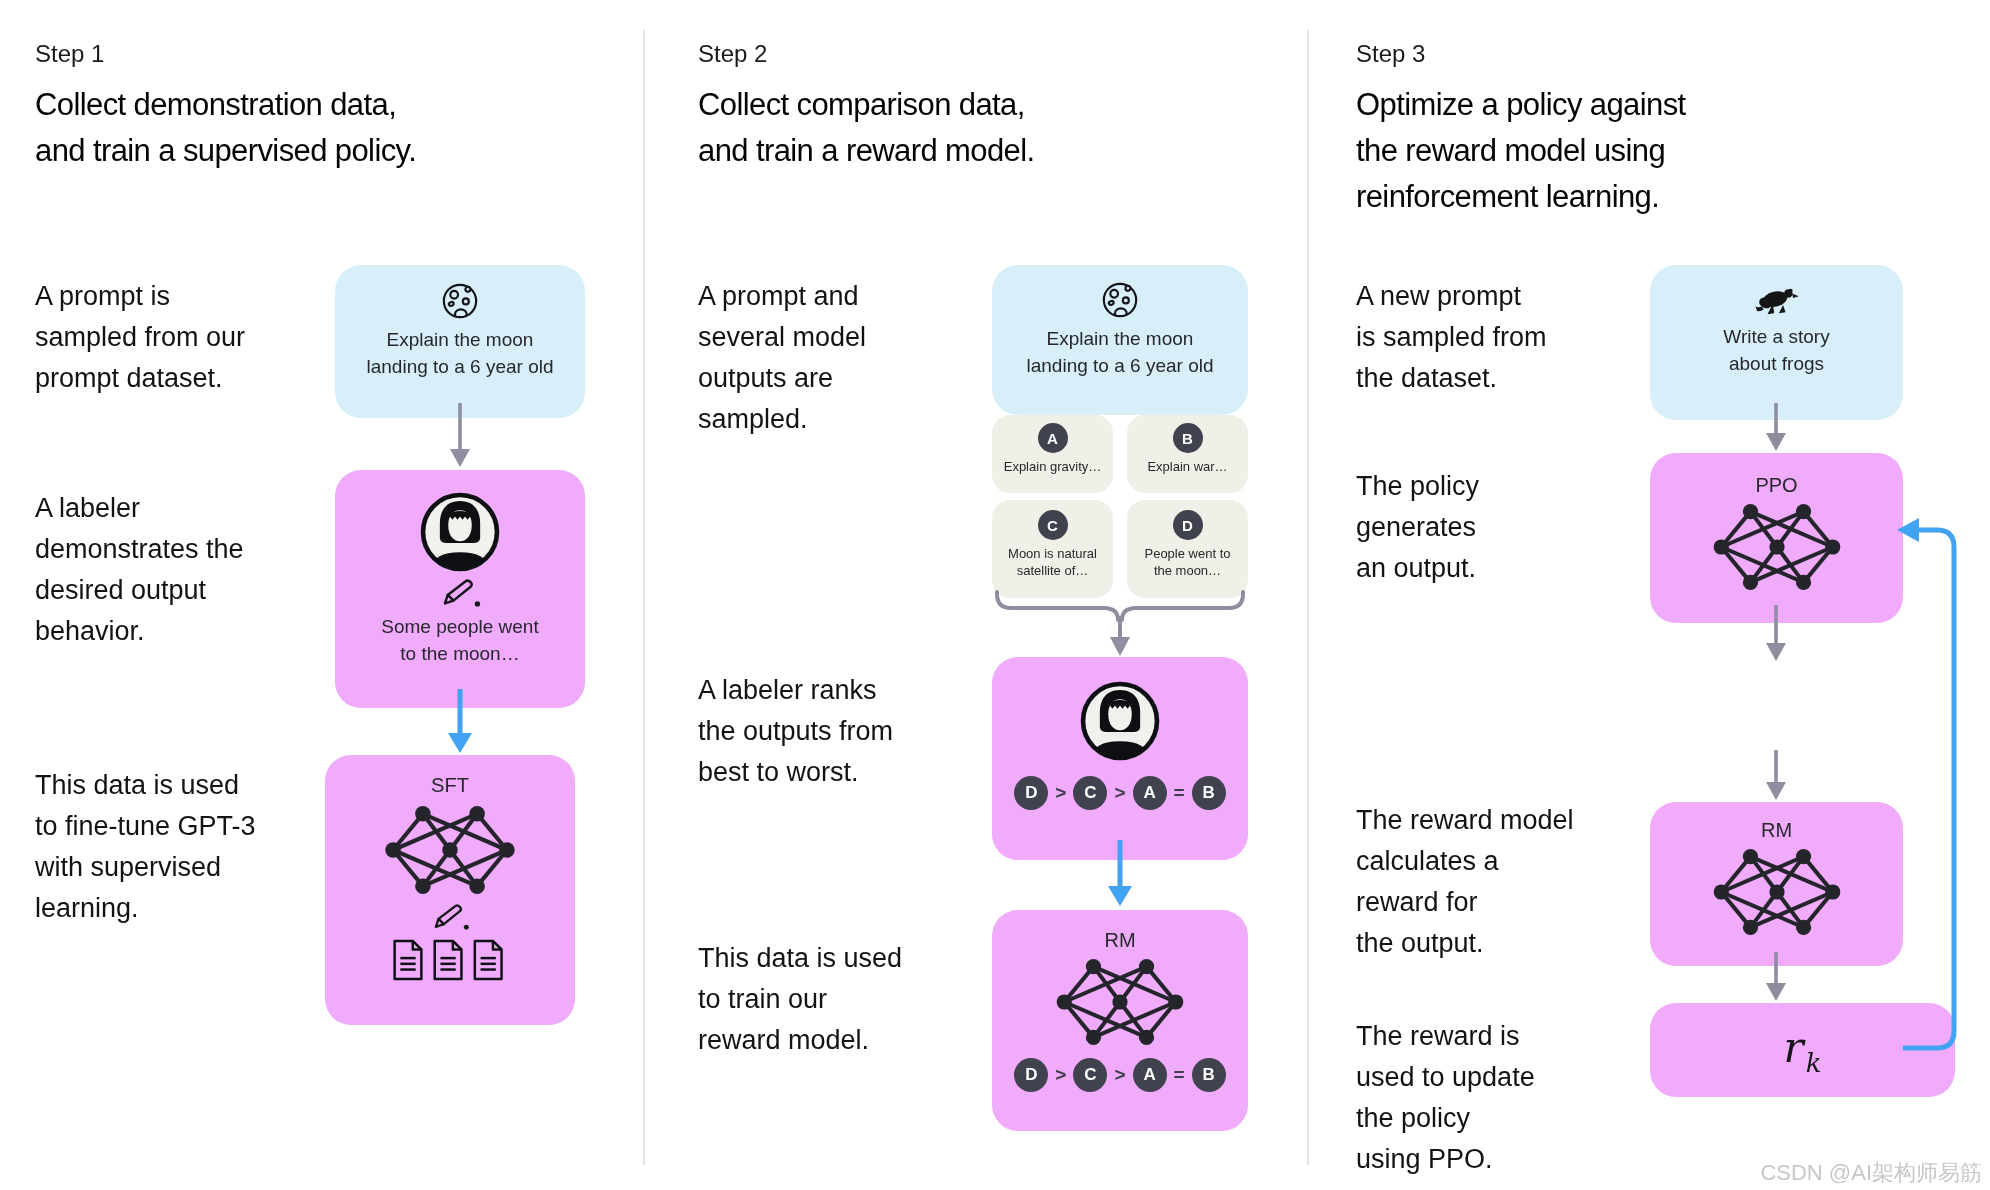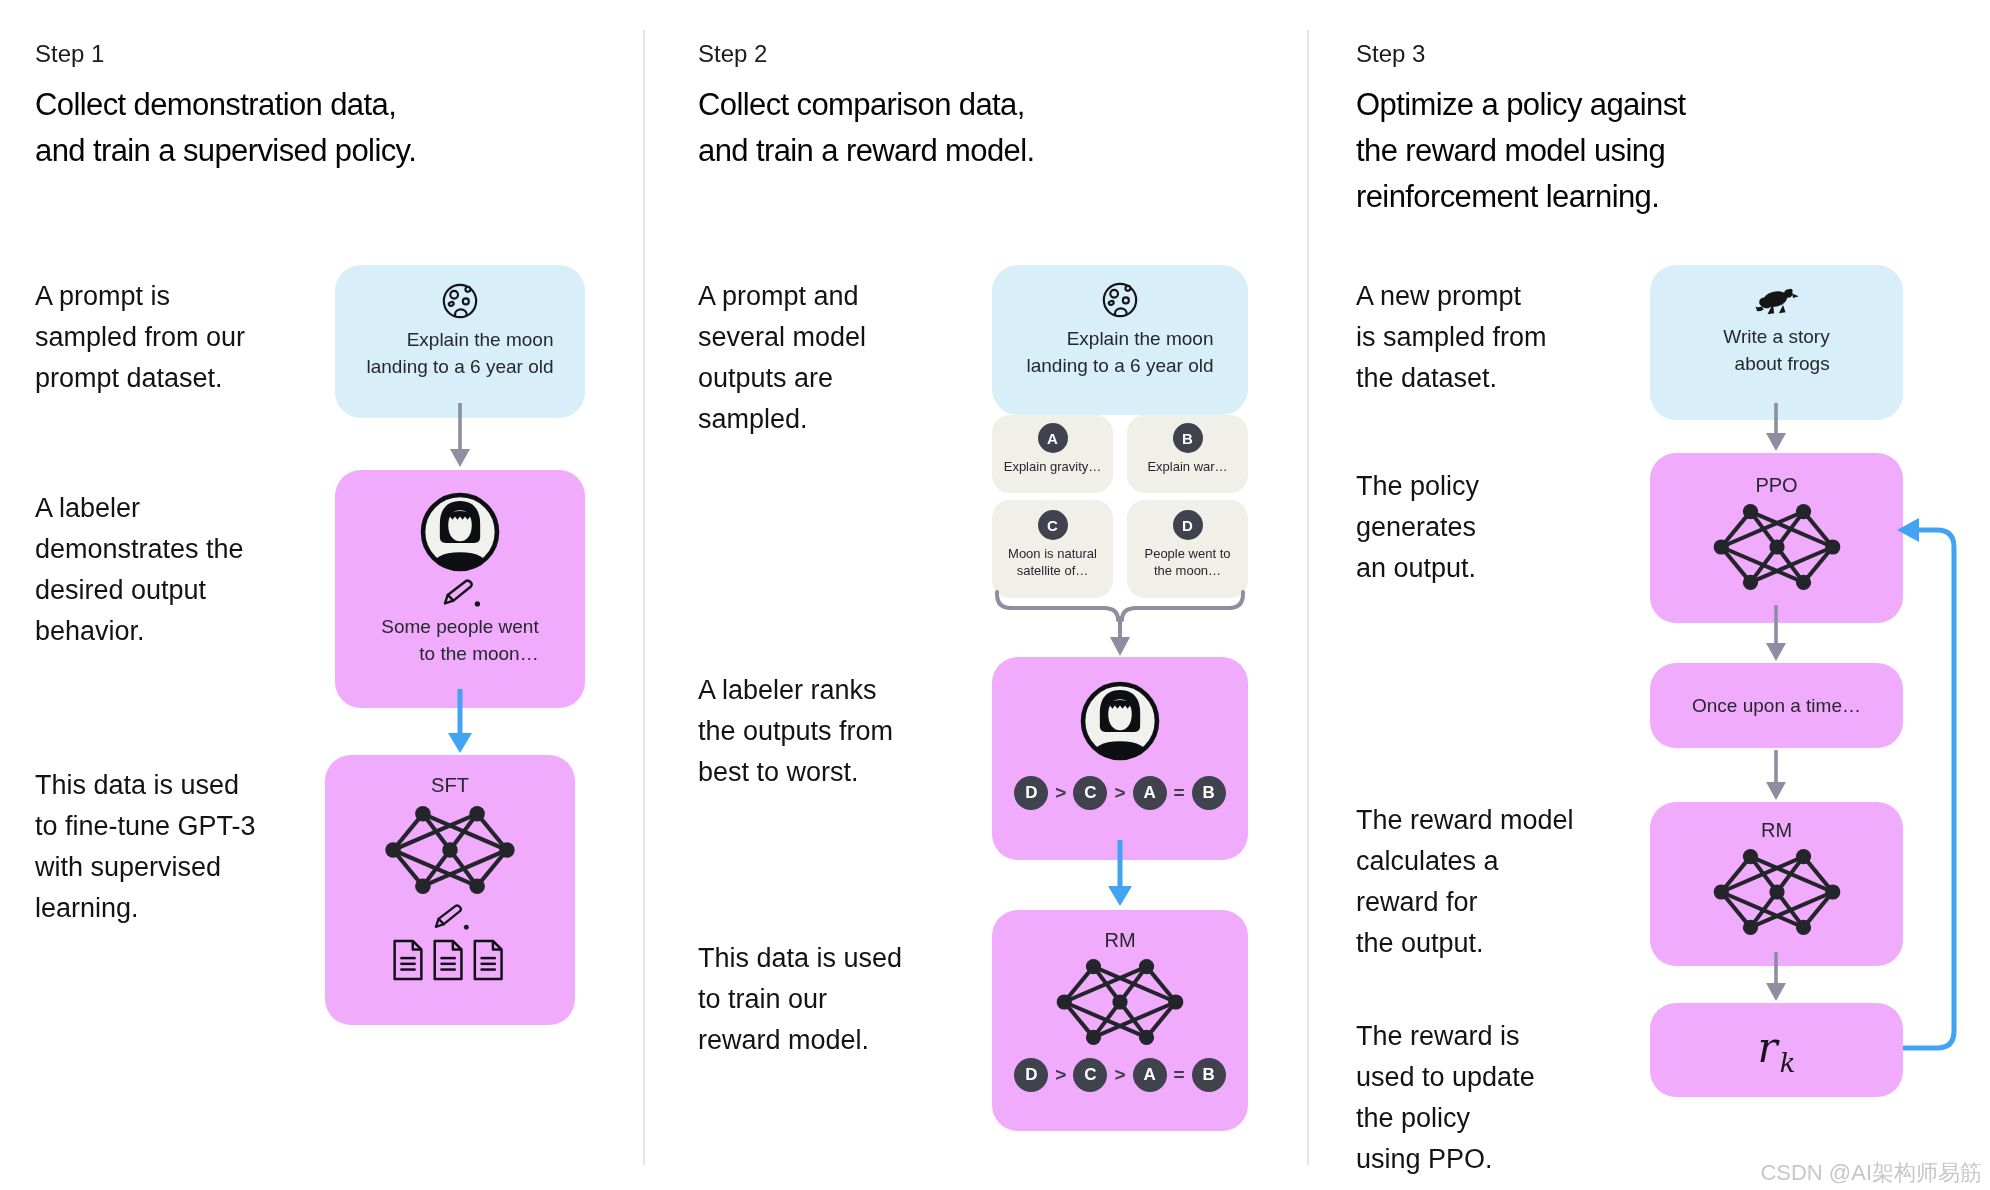--- a/index.html
+++ b/index.html
@@ -6,21 +6,21 @@
   .canvas{position:relative;width:1990px;height:1190px;background:#ffffff;overflow:hidden;
           font-family:"Liberation Sans","DejaVu Sans",sans-serif;color:#131313;}
   .divider{position:absolute;top:30px;height:1135px;width:2px;background:#e4e4e4;}
   .step-label{position:absolute;font-size:24px;color:#1b1b1b;}
   .step-title{position:absolute;font-weight:400;font-size:31px;line-height:46px;
               letter-spacing:-0.6px;color:#050505;white-space:pre-line;}
   .caption{position:absolute;font-size:27px;line-height:41px;color:#131313;white-space:pre-line;}
   .box{position:absolute;border-radius:26px;background:#f0abfc;display:flex;
        flex-direction:column;align-items:center;}
   .box.blue{background:#d8effa;}
-  .boxtext{font-size:19px;line-height:27px;color:#26282c;text-align:right;white-space:pre-line;}
+  .boxtext{font-size:19px;line-height:27px;color:#26282c;text-align:center;white-space:pre-line;}
   .netlabel{font-size:20px;line-height:24px;color:#26282c;text-align:center;}
   .card{position:absolute;border-radius:18px;background:#f0f0e9;display:flex;
         flex-direction:column;align-items:center;}
   .badge{display:flex;width:34px;height:34px;border-radius:50%;background:#40424d;color:#ffffff;
          font-weight:700;font-size:17px;align-items:center;justify-content:center;flex:0 0 auto;}
   .card .badge{width:30px;height:30px;font-size:15px;}
   .card-text{font-size:13px;line-height:17px;color:#26282c;text-align:center;
              white-space:pre-line;margin-top:5px;}
   .rank-row{display:flex;align-items:center;gap:7px;}
   .rank-sep{font-weight:700;font-size:19px;color:#3c3d46;}
@@ -375,23 +375,20 @@
           <circle cx="105" cy="92" r="8.6"></circle>
       </g>
     </svg>
   </div>
 
   <svg class="arr" style="left:1763px;top:605px" width="26" height="56">
     <line x1="13" y1="0" x2="13" y2="39"></line>
       <polygon points="13,56 3,38 23,38"></polygon>
   </svg>
 
-  <div class="box" style="left:1650px;top:663px;width:253px;height:85px;justify-content:center">
-    <div class="boxtext">Once upon a time…</div>
-  </div>
 
   <svg class="arr" style="left:1763px;top:750px" width="26" height="50">
     <line x1="13" y1="0" x2="13" y2="33"></line>
       <polygon points="13,50 3,32 23,32"></polygon>
   </svg>
 
   <div class="box" style="left:1650px;top:802px;width:253px;height:148px;padding-top:16px">
     <div class="netlabel">RM</div>
     <svg style="margin-top:4px" width="134" height="92" viewBox="0 0 150 104">
       <g stroke="#24252b" stroke-width="4.6">
@@ -418,21 +415,21 @@
           <circle cx="105" cy="92" r="8.6"></circle>
       </g>
     </svg>
   </div>
 
   <svg class="arr" style="left:1763px;top:952px" width="26" height="49">
     <line x1="13" y1="0" x2="13" y2="32"></line>
       <polygon points="13,49 3,31 23,31"></polygon>
   </svg>
 
-  <div class="box" style="left:1650px;top:1003px;width:253px;height:94px;justify-content:center">
+  <div class="box" style="left:1650px;top:1003px;width:305px;height:94px;justify-content:center">
     <div class="rk">
       <span>r</span><span class="sub">k</span>
     </div>
   </div>
 
   <svg class="loopsvg" style="left:1893px;top:512px" width="68" height="546" viewBox="0 0 68 546">
     <path d="M26,18 L44,18 Q61,18 61,35 L61,519 Q61,536 44,536 L10,536" fill="none" stroke="#42a3f3" stroke-width="5" stroke-linejoin="round"></path>
     <polygon points="4,18 26,6 26,30" fill="#42a3f3"></polygon>
   </svg>
 

